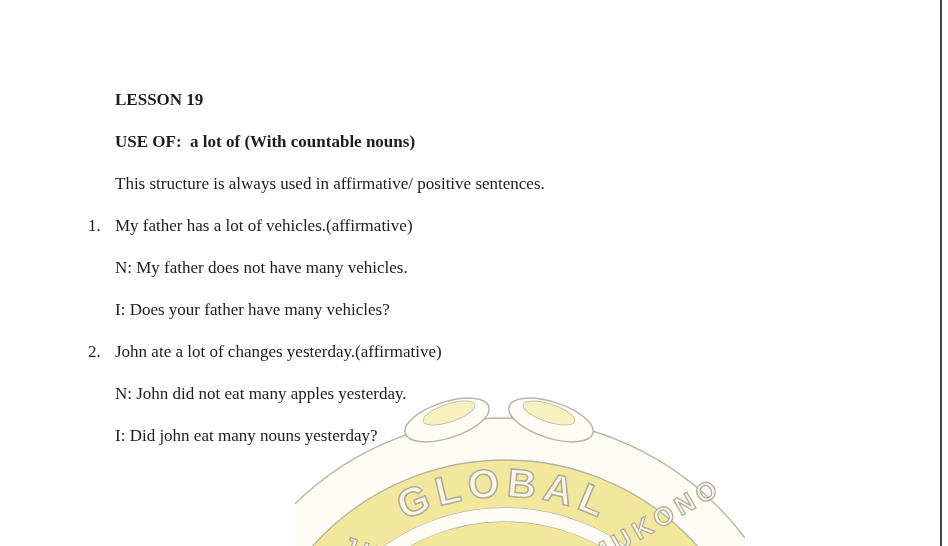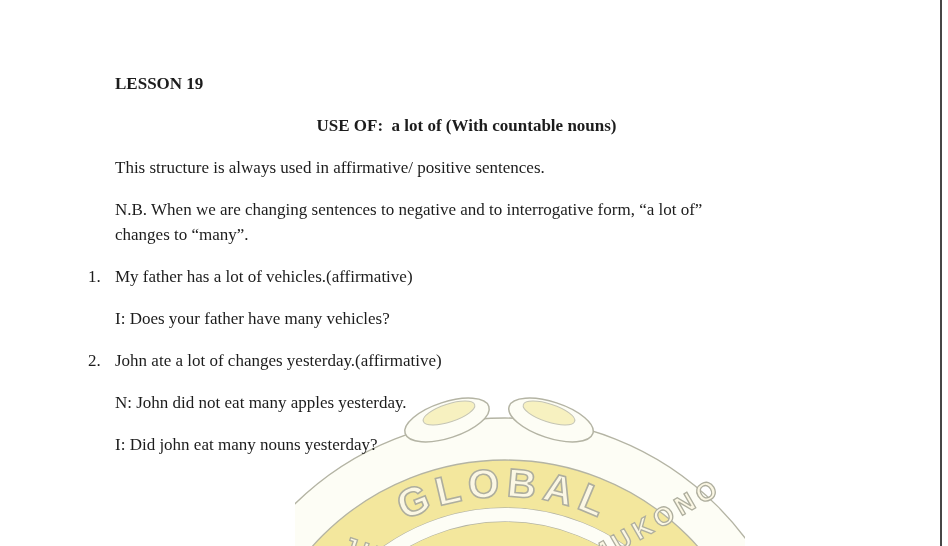--- a/index.html
+++ b/index.html
@@ -26,23 +26,23 @@
     position: absolute;
     left: 115px;
     top: 0;
     width: 703px;
     padding-top: 71px;
     z-index: 1;
     font-size: 17px;
     line-height: 25px;
     color: #1c1c1c;
   }
-  .doc p { margin: 0 0 17px 0; position: relative; }
+  .doc p { margin: 16px 0 17px 0; position: relative; }
   .doc p.bold { font-weight: bold; }
-  .doc p.prewrap { white-space: pre-wrap; text-align: center; }
+  .doc p.prewrap { white-space: pre-wrap; }
   .num {
     position: absolute;
     left: -27px;
     top: 0;
   }
   
   .right-border {
     position: absolute;
     left: 940px;
     top: 0;
@@ -92,25 +92,25 @@
     </svg>
   </div>
 
   <div class="doc">
     <p class="bold">LESSON 19</p>
 
     <p class="bold prewrap">USE OF:&nbsp; a lot of (With countable nouns)</p>
 
     <p>This structure is always used in affirmative/ positive sentences.</p>
 
-    <p><span>N.B. When we are changing sentences to negative and to interrogative form, “a lot of”</span><br><span>changes to “many”.</span></p>
 
 
     <p><span class="num">1.</span><span>My father has a lot of vehicles.(affirmative)</span></p>
 
+    <p>N: My father does not have many vehicles.</p>
 
     <p>I: Does your father have many vehicles?</p>
 
     <p><span class="num">2.</span><span>John ate a lot of changes yesterday.(affirmative)</span></p>
 
     <p>N: John did not eat many apples yesterday.</p>
 
     <p>I: Did john eat many nouns yesterday?</p>
   </div>
 

